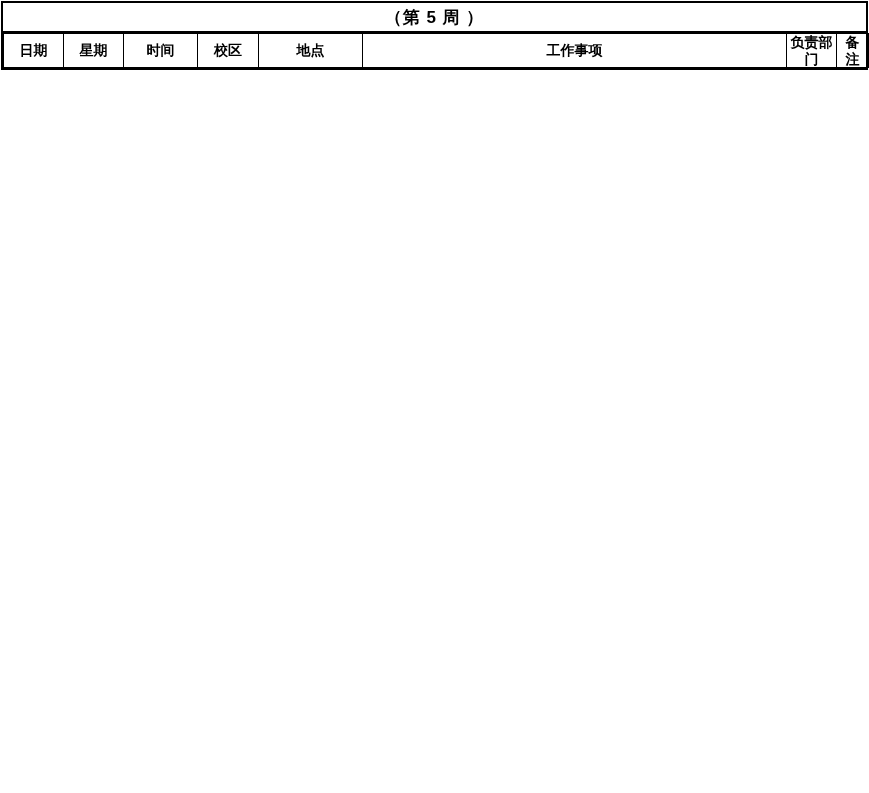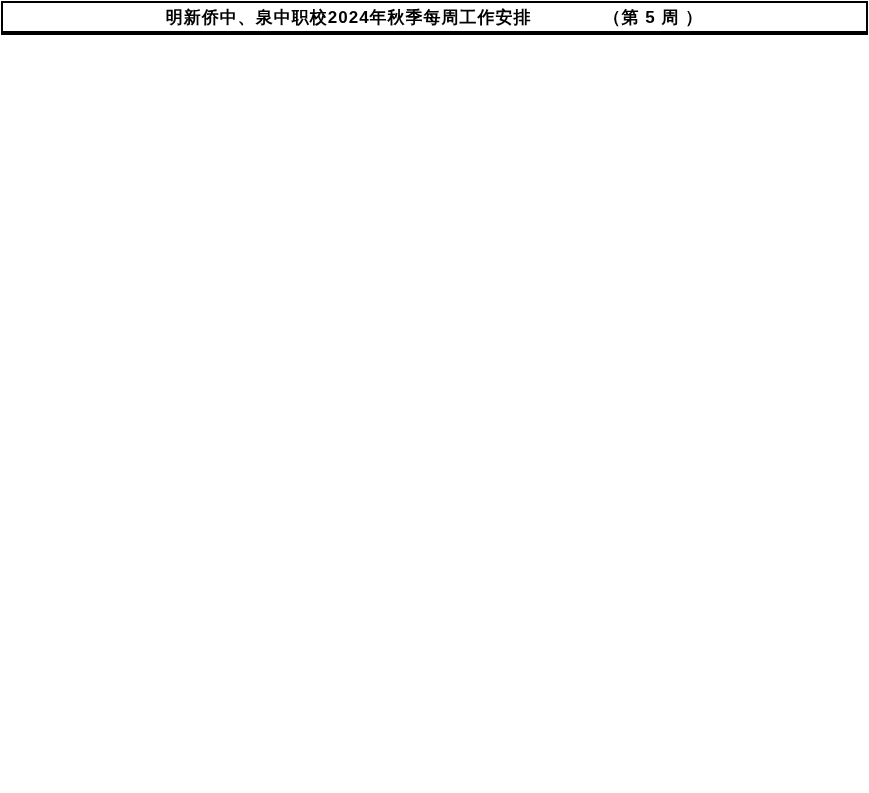--- a/index.html
+++ b/index.html
@@ -15,16 +15,40 @@
     border:1px solid #000; text-align:center; vertical-align:middle;
     font-weight:bold; padding:0 2px; overflow:hidden; word-break:break-all;
   }
   th { font-size:14px; height:33px; line-height:1.15; }
 </style>
 </head>
 <body>
 
 <div class="sheet">
   <div class="title-row">
-    <span>明新侨中、泉中职校2024年秋季每周工作安排</span>
     <span>（第 5 周  ）</span>
   </div>
+  <table>
+    <colgroup>
+      <col style="width:60px">
+        <col style="width:60px">
+        <col style="width:74px">
+        <col style="width:61px">
+      <col style="width:104px">
+        <col style="width:424px">
+        <col style="width:50px">
+        <col style="width:32px">
+    </colgroup>
+    <thead>
+      <tr>
+        <th>日期</th>
+        <th>星期</th>
+        <th>时间</th>
+        <th>校区</th>
+        <th>地点</th>
+        <th>工作事项</th>
+        <th>负责部门</th>
+        <th>备注</th>
+      </tr>
+    </thead>
+    <tbody></tbody>
+  </table>
 </div>
 
 </body></html>

